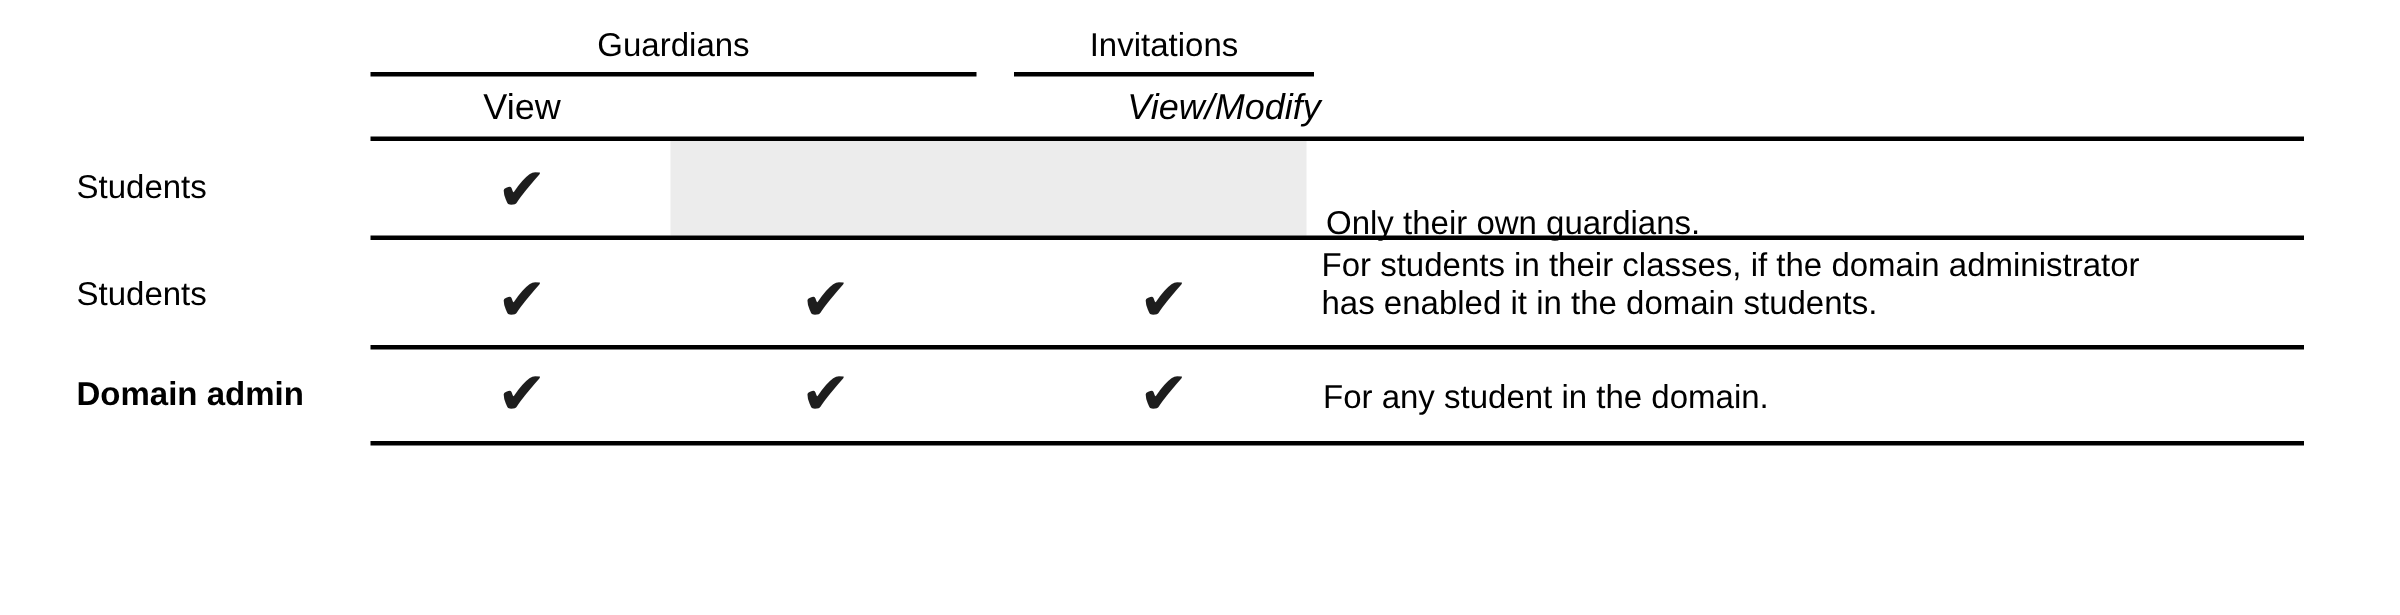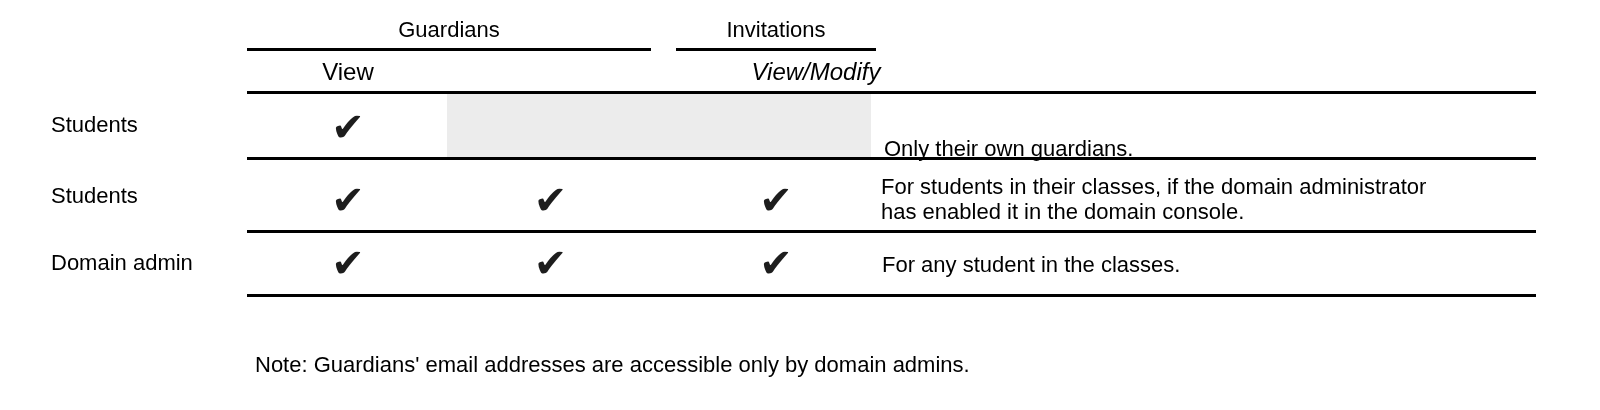--- a/index.html
+++ b/index.html
@@ -101,32 +101,31 @@
   <div class="abs note" style="left:884px; top:115px;margin-top:21px;">
     <div>Only their own guardians.</div>
   </div>
 
   <div class="abs rule" style="left:247px; top:157px; width:1289px;"></div>
 
   <div class="abs row-label" style="top:183px;">Students</div>
   <div class="abs check" style="left:247px; top:178px; width:202px;">✔</div>
   <div class="abs check" style="left:449px; top:178px; width:203px;">✔</div>
   <div class="abs check" style="left:676px; top:178px; width:200px;">✔</div>
-  <div class="abs note" style="left:881px; top:174px;">
+  <div class="abs note" style="left:881px; top:164px;">
     <div>For students in their classes, if the domain administrator</div>
-    <div>has enabled it in the domain console.</div>
+    <div>has enabled it in the domain students.</div>
   </div>
 
   <div class="abs rule" style="left:247px; top:230px; width:1289px;"></div>
 
-  <div class="abs row-label" style="top:250px;">Domain admin</div>
+  <div class="abs row-label" style="top:250px;font-weight:bold;">Domain admin</div>
   <div class="abs check" style="left:247px; top:241px; width:202px;">✔</div>
   <div class="abs check" style="left:449px; top:241px; width:203px;">✔</div>
   <div class="abs check" style="left:676px; top:241px; width:200px;">✔</div>
   <div class="abs note" style="left:882px; top:252px;">
-    <div>For any student in the classes.</div>
+    <div>For any student in the domain.</div>
   </div>
 
   <div class="abs rule" style="left:247px; top:294px; width:1289px;"></div>
 
-  <div class="abs footnote">Note: Guardians' email addresses are accessible only by domain admins.</div>
 
 </div>
 
 </body></html>

